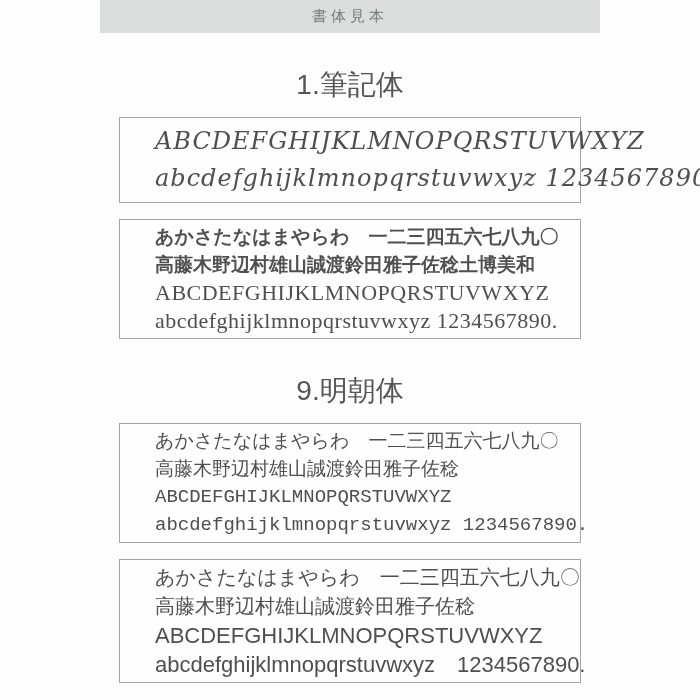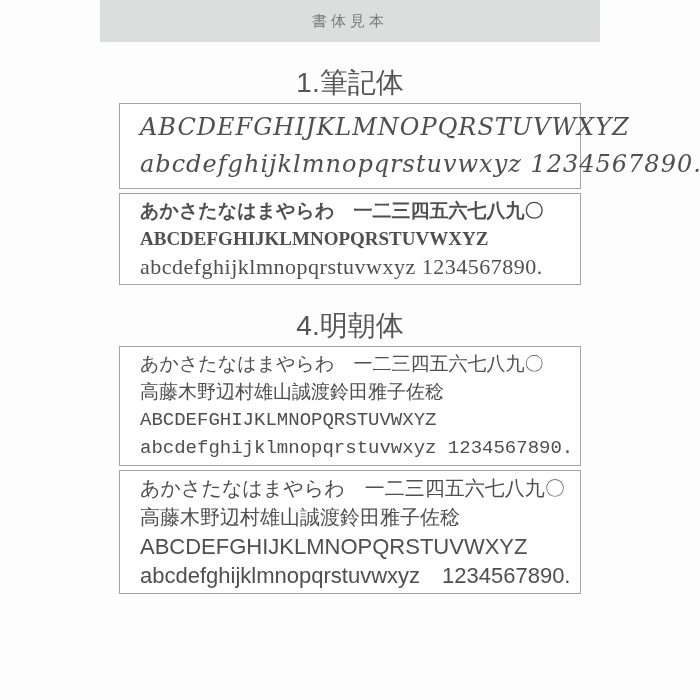--- a/index.html
+++ b/index.html
@@ -11,43 +11,43 @@
   }
   *{margin:0;padding:0;box-sizing:border-box;}
   html,body{width:700px;background:var(--page-bg);}
   body{
     height:700px;
     font-family:"Liberation Sans","DejaVu Sans",sans-serif;
     color:var(--text-color);
     overflow:hidden;
   }
   .header-bar{
-    width:500px;height:42px;margin:0 auto;
+    width:500px;height:33px;margin:0 auto;
     background:var(--bar-color);
     display:flex;align-items:center;justify-content:center;
   }
   .header-title{
     font-size:15px;letter-spacing:4px;color:var(--muted-color);
     font-family:"Liberation Sans","DejaVu Sans",sans-serif;
   }
   .section-title{
     text-align:center;
     font-size:28px;
     line-height:33px;
     color:#555555;
-    margin-top:24px;
+    margin-top:35px;
     margin-bottom:3px;
     font-family:"Liberation Sans","DejaVu Sans",sans-serif;
   }
   .sample-box{
     width:462px;
-    margin:4px auto;
+    margin:16px auto;
     border:1px solid var(--border-color);
     background:#fefefe;
-    padding:3px 0 3px 20px;
+    padding:3px 0 3px 35px;
   }
   .sample-line{white-space:pre;}
 
   
   .section-hikkitai .sample-box{padding-top:5px;padding-bottom:5px;}
   .section-hikkitai .sample-line{
     font-family:"DejaVu Serif","Liberation Serif",serif;
     font-style:italic;
     font-size:24px;
     line-height:37px;
@@ -97,27 +97,28 @@
   <div class="section-title">1.筆記体</div>
   <div class="sample-box">
       <div class="sample-line">ABCDEFGHIJKLMNOPQRSTUVWXYZ</div>
       <div class="sample-line">abcdefghijklmnopqrstuvwxyz 1234567890.</div>
     </div>
 </div>
 
 <div class="section section-kaishotai">
   <div class="sample-box">
       <div class="sample-line">あかさたなはまやらわ　一二三四五六七八九〇</div>
+      <div class="sample-line">高藤木野辺村雄山誠渡鈴田雅子佐稔土博美和</div>
       <div class="sample-line">ABCDEFGHIJKLMNOPQRSTUVWXYZ</div>
       <div class="sample-line">abcdefghijklmnopqrstuvwxyz 1234567890.</div>
     </div>
 </div>
 
 <div class="section section-minchotai">
-  <div class="section-title">4.明朝体</div>
+  <div class="section-title">9.明朝体</div>
   <div class="sample-box">
       <div class="sample-line">あかさたなはまやらわ　一二三四五六七八九〇</div>
       <div class="sample-line">高藤木野辺村雄山誠渡鈴田雅子佐稔</div>
       <div class="sample-line">ABCDEFGHIJKLMNOPQRSTUVWXYZ</div>
       <div class="sample-line">abcdefghijklmnopqrstuvwxyz 1234567890.</div>
     </div>
 </div>
 
 <div class="section section-marugothic">
   <div class="sample-box">

